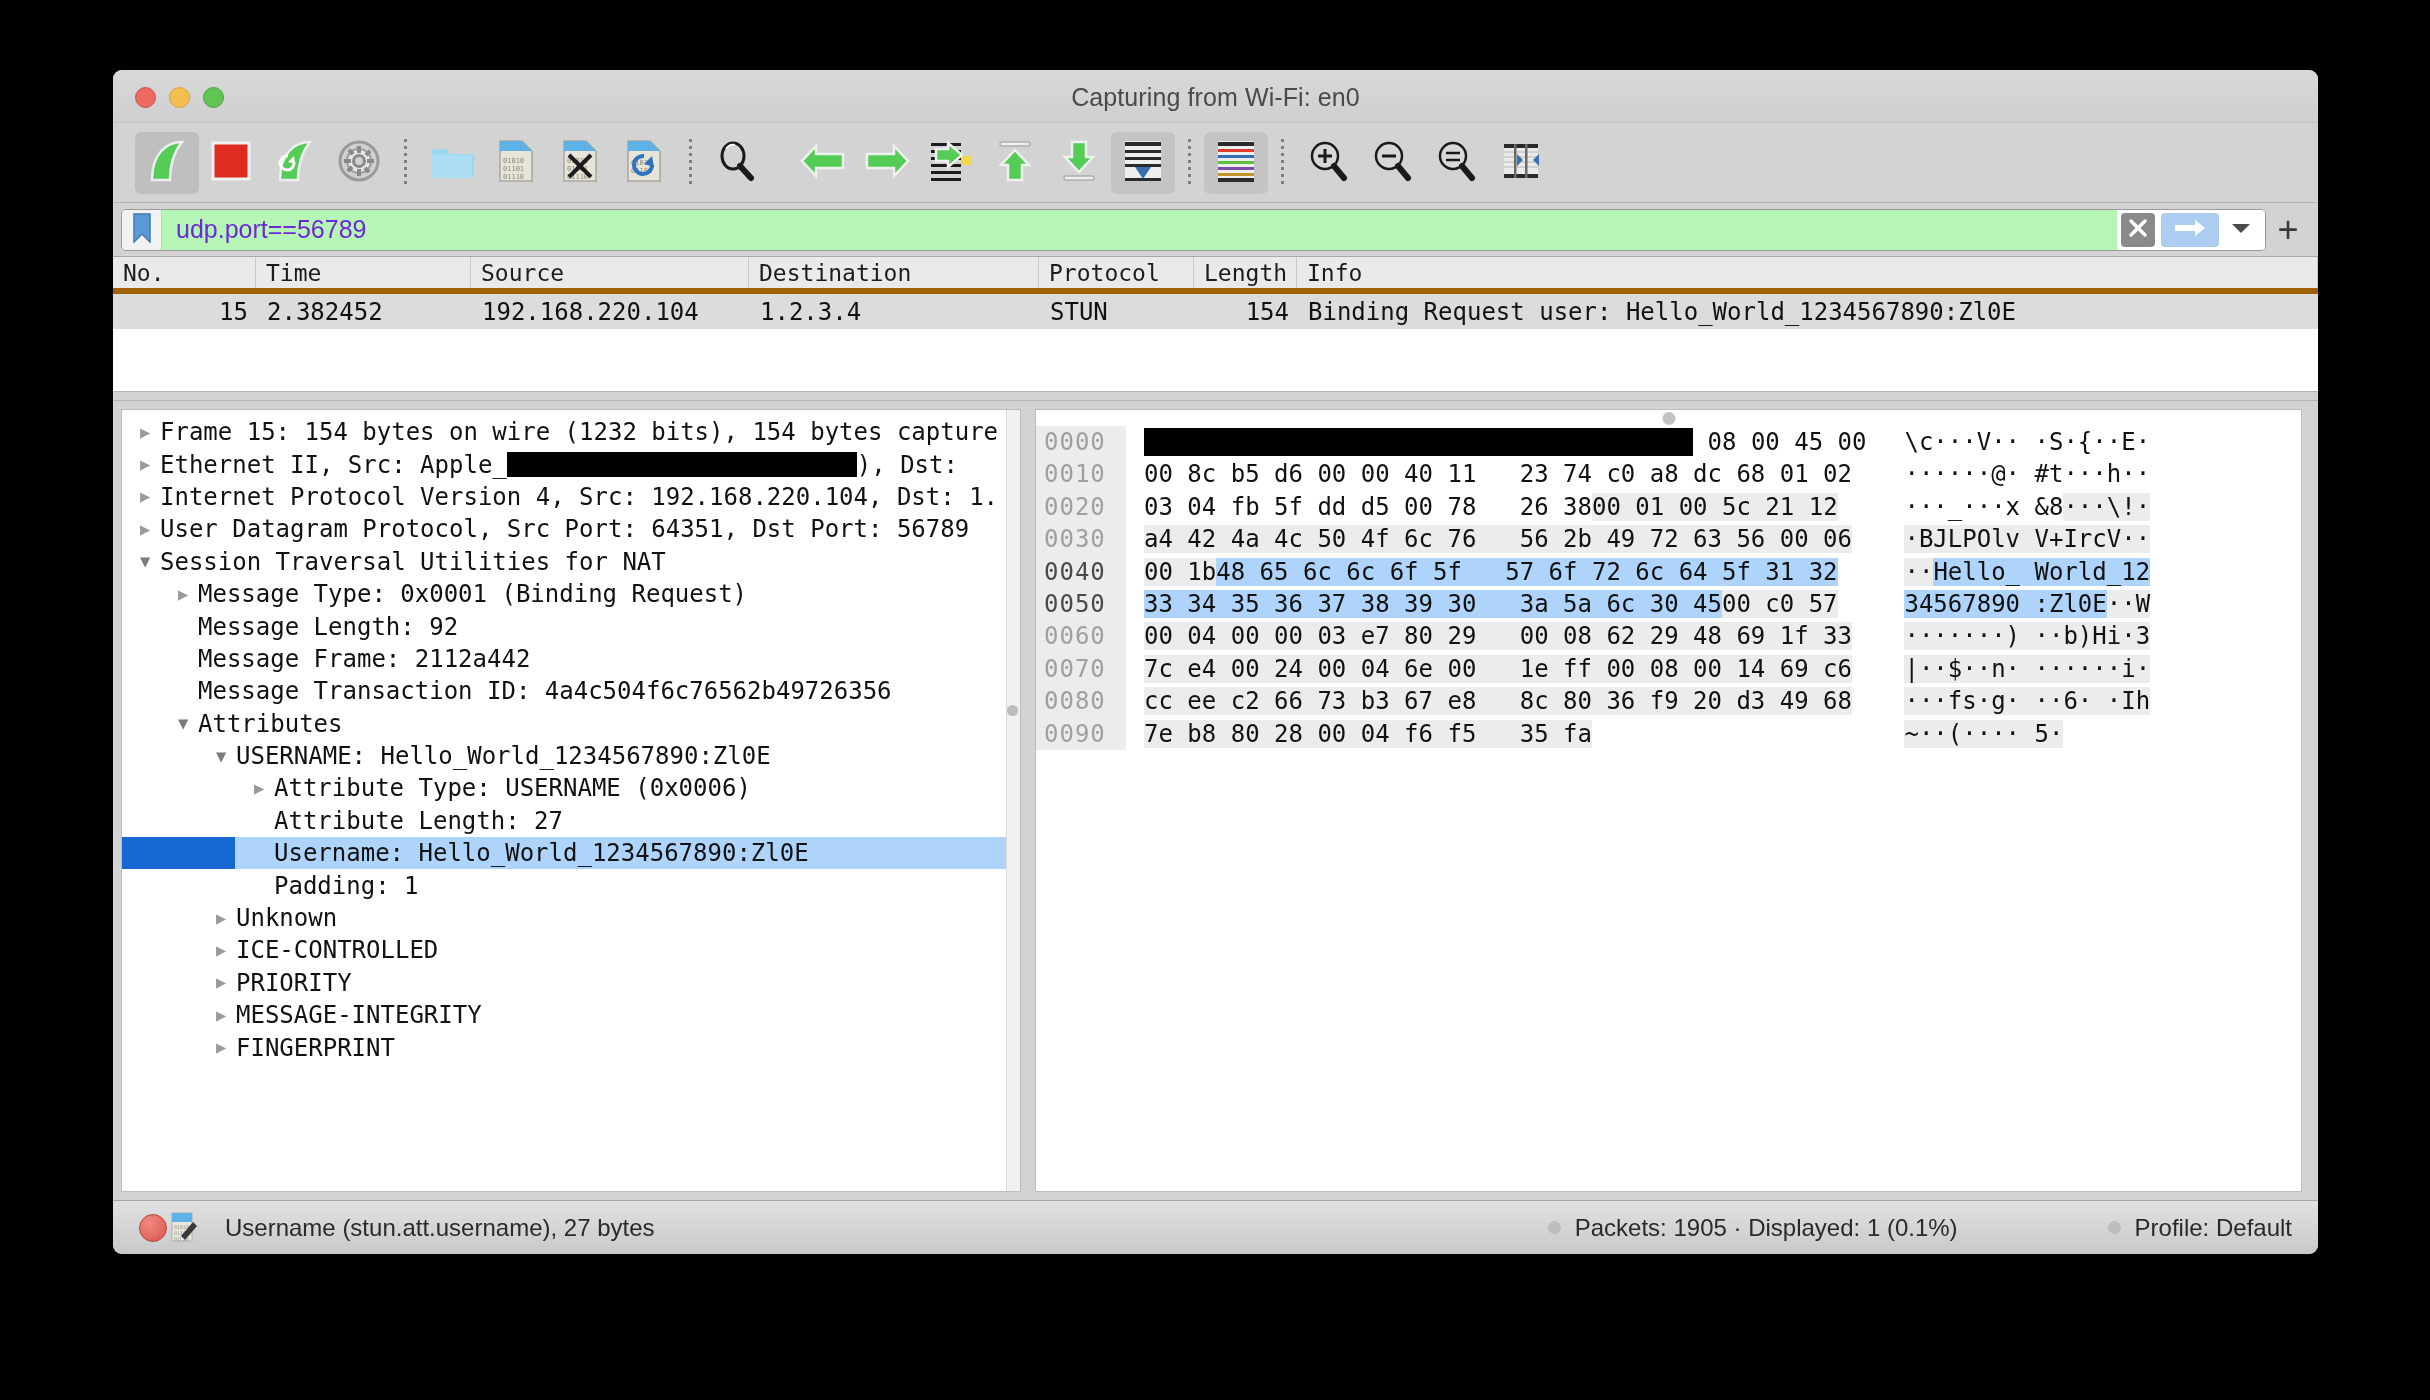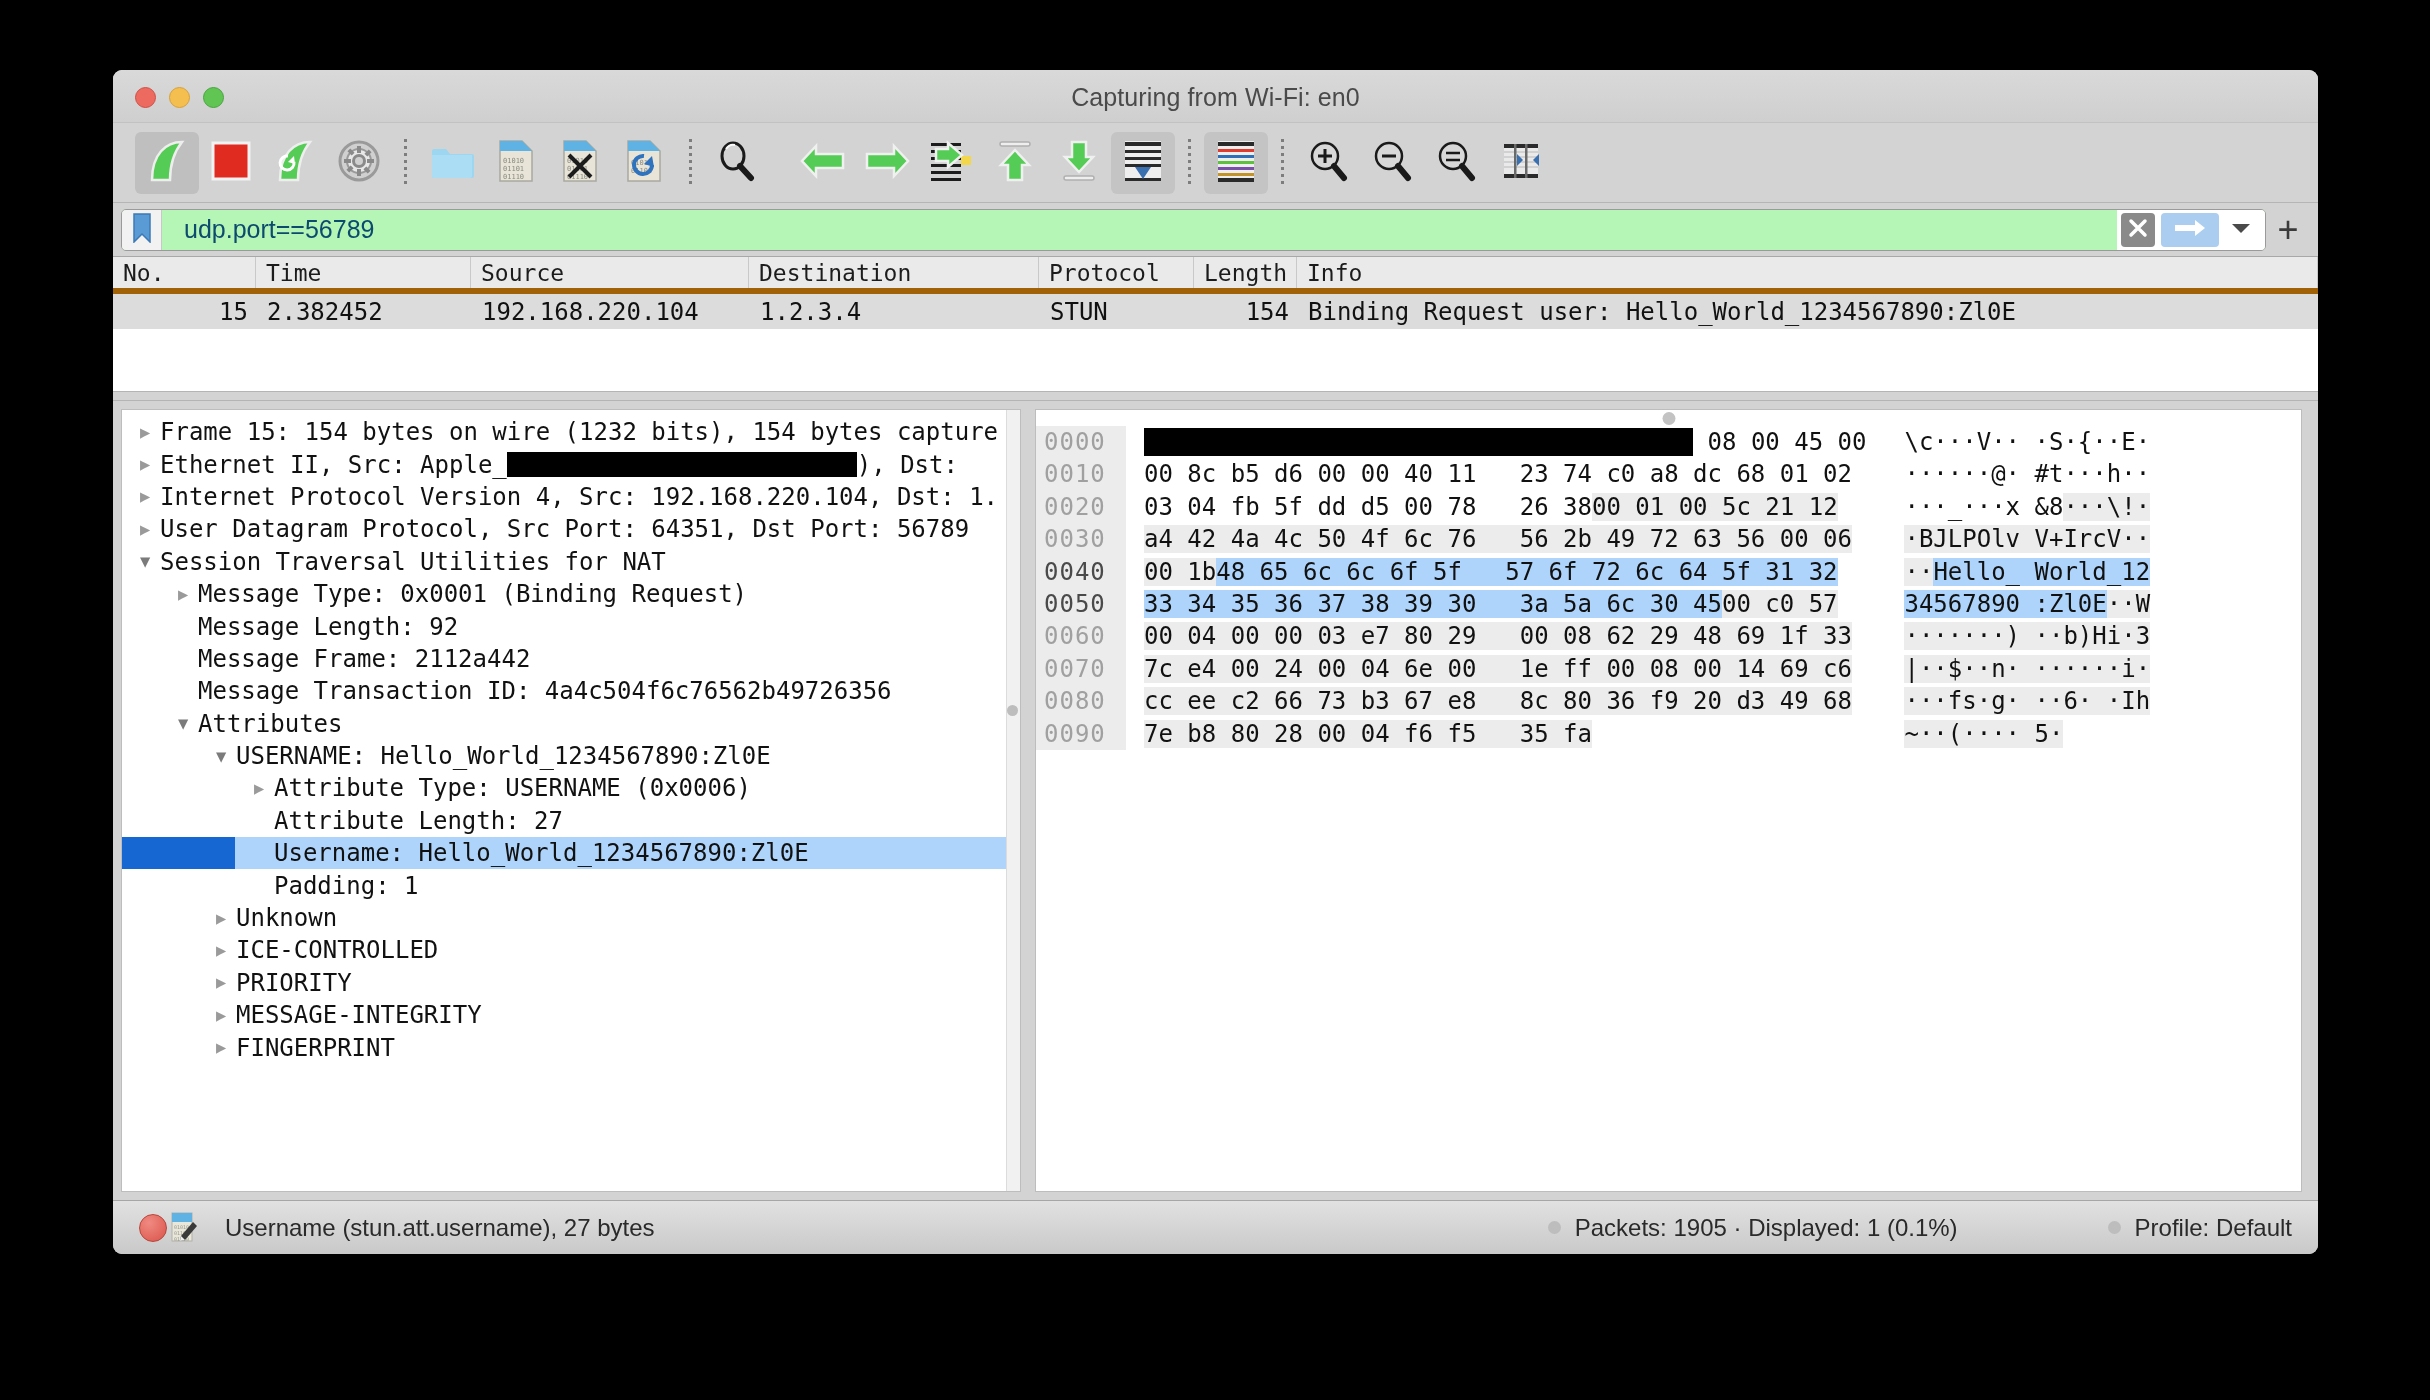--- a/index.html
+++ b/index.html
@@ -77,22 +77,22 @@
   .bookmark-wrap {
     width: 40px; height: 100%;
     background: #f2f2f2;
     border-right: 1px solid #c8c8c8;
     display: flex; align-items: center; justify-content: center;
   }
   .filter-input {
     flex: 1 1 auto; height: 100%;
     background: transparent; border: 0; outline: none;
     font-family: "Liberation Sans", sans-serif;
-    font-size: 25px; color: #0c4a6e;
-    padding-left: 22px;
+    font-size: 25px; color: #6d28d9;
+    padding-left: 14px;
   }
   .filter-actions {
     height: 100%; background: #fff;
     display: flex; align-items: center; gap: 6px;
     padding: 0 8px 0 4px;
   }
   .clear-btn {
     width: 34px; height: 34px; background: #8a8a8a; border-radius: 4px;
     display: flex; align-items: center; justify-content: center;
   }

